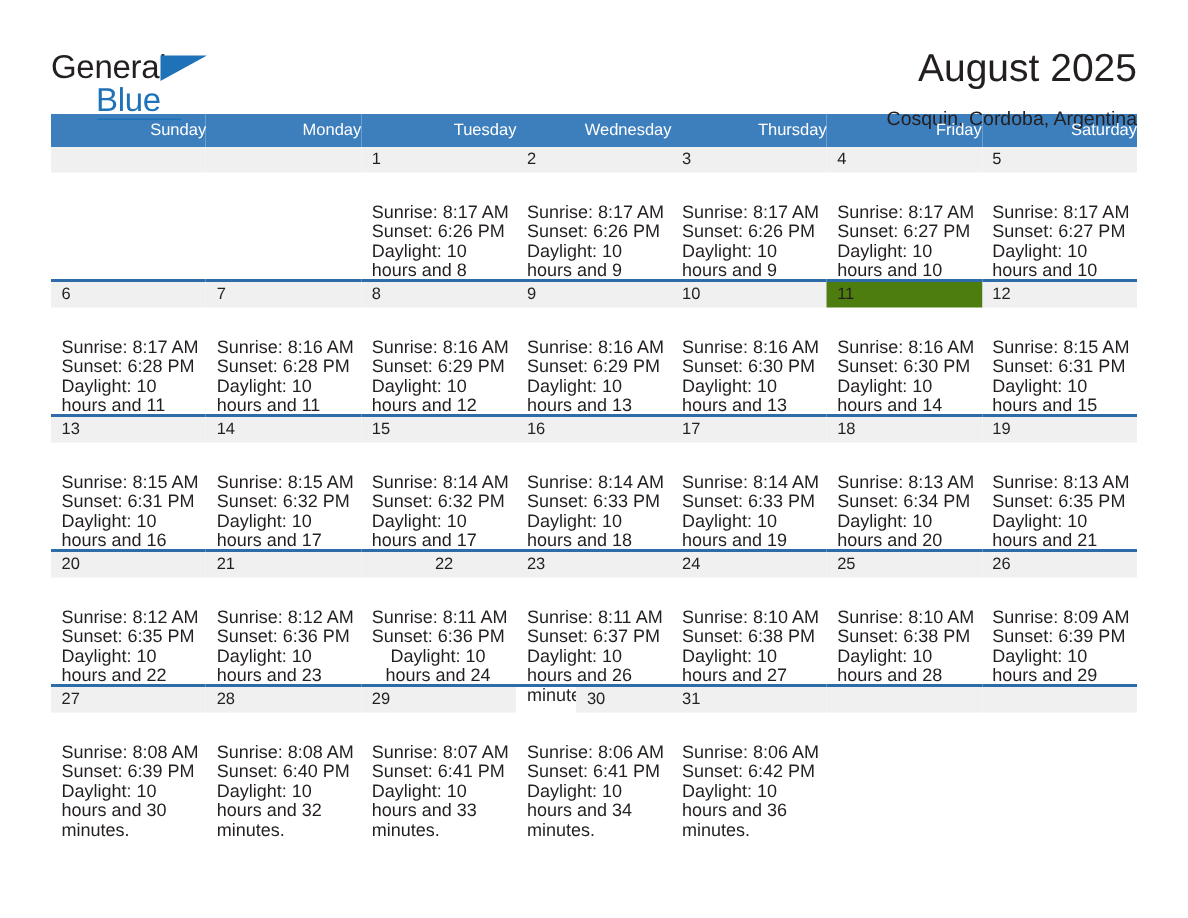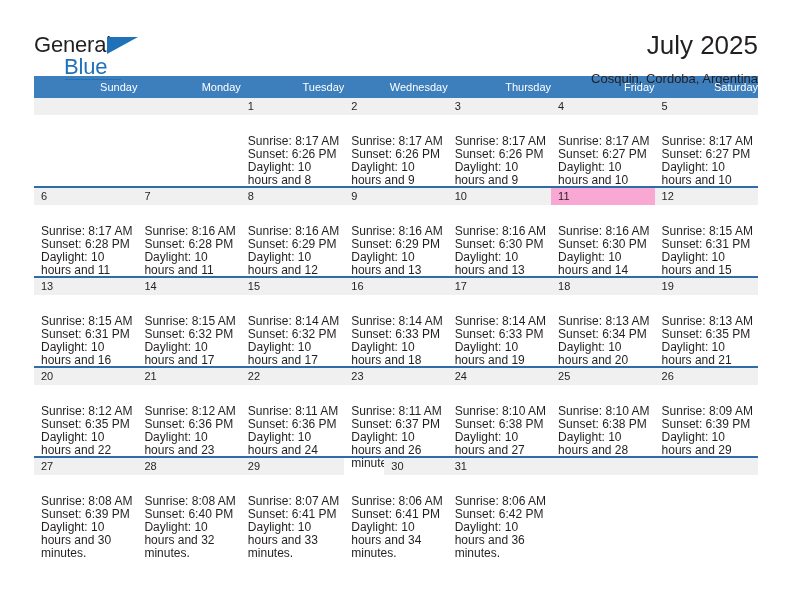--- a/index.html
+++ b/index.html
@@ -146,21 +146,21 @@
   <div class="header">
 
     <div class="logo">
       <span class="logo-general">General</span>
       <span class="logo-tri"></span>
       <span class="logo-blue">Blue</span>
       <span class="logo-underline"></span>
     </div>
 
     <div class="title-block">
-      <h1 class="cal-title">July 2025</h1>
+      <h1 class="cal-title">August 2025</h1>
       <p class="cal-subtitle">Cosquin, Cordoba, Argentina</p>
     </div>
 
   </div>
 
   <table class="calendar">
     <thead>
       <tr id="weekday-row">
           <th style="background: rgb(61, 126, 189);">Sunday</th>
           <th style="background: rgb(61, 126, 189);">Monday</th>
@@ -282,21 +282,21 @@
               <div class="daynum" style="background: rgb(240, 240, 240);">10</div>
               <div class="dayinfo">
                 <div>Sunrise: 8:16 AM</div>
                 <div>Sunset: 6:30 PM</div>
                 <div class="wrap">Daylight: 10 hours and 13 minutes.</div>
               </div>
             </div>
           </td>
           <td style="border-top-color: rgb(45, 108, 168);">
             <div class="daycell">
-              <div class="daynum" style="background: #f9a8d4;">11</div>
+              <div class="daynum" style="background: #4d7c0f;">11</div>
               <div class="dayinfo">
                 <div>Sunrise: 8:16 AM</div>
                 <div>Sunset: 6:30 PM</div>
                 <div class="wrap">Daylight: 10 hours and 14 minutes.</div>
               </div>
             </div>
           </td>
           <td style="border-top-color: rgb(45, 108, 168);">
             <div class="daycell">
               <div class="daynum" style="background: rgb(240, 240, 240);">12</div>
@@ -394,21 +394,21 @@
           <td style="border-top-color: rgb(45, 108, 168);">
             <div class="daycell">
               <div class="daynum" style="background: rgb(240, 240, 240);">21</div>
               <div class="dayinfo">
                 <div>Sunrise: 8:12 AM</div>
                 <div>Sunset: 6:36 PM</div>
                 <div class="wrap">Daylight: 10 hours and 23 minutes.</div>
               </div>
             </div>
           </td>
-          <td style="border-top-color: rgb(45, 108, 168);">
+          <td style="border-top-color: rgb(45, 108, 168); text-align: center;">
             <div class="daycell">
               <div class="daynum" style="background: rgb(240, 240, 240);">22</div>
               <div class="dayinfo">
                 <div>Sunrise: 8:11 AM</div>
                 <div>Sunset: 6:36 PM</div>
                 <div class="wrap">Daylight: 10 hours and 24 minutes.</div>
               </div>
             </div>
           </td>
           <td style="border-top-color: rgb(45, 108, 168);">

